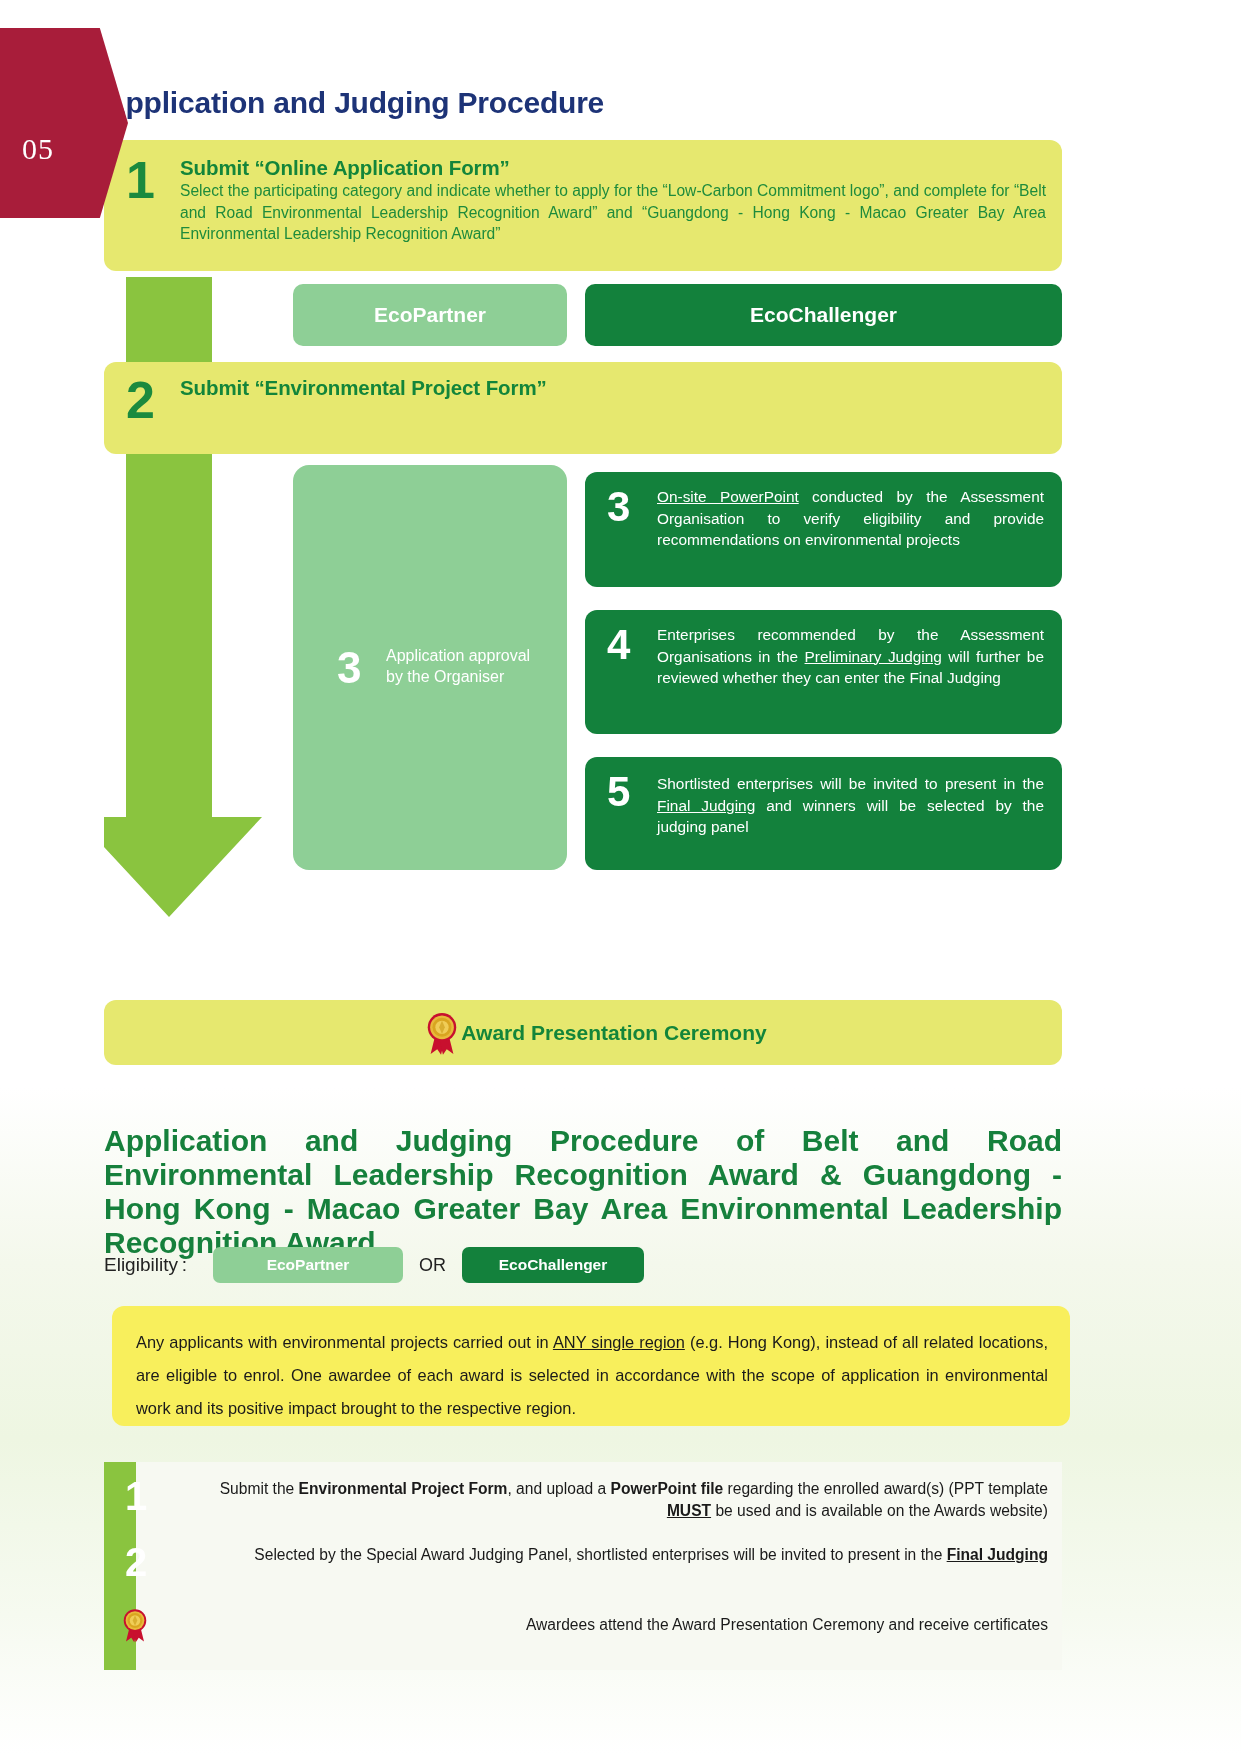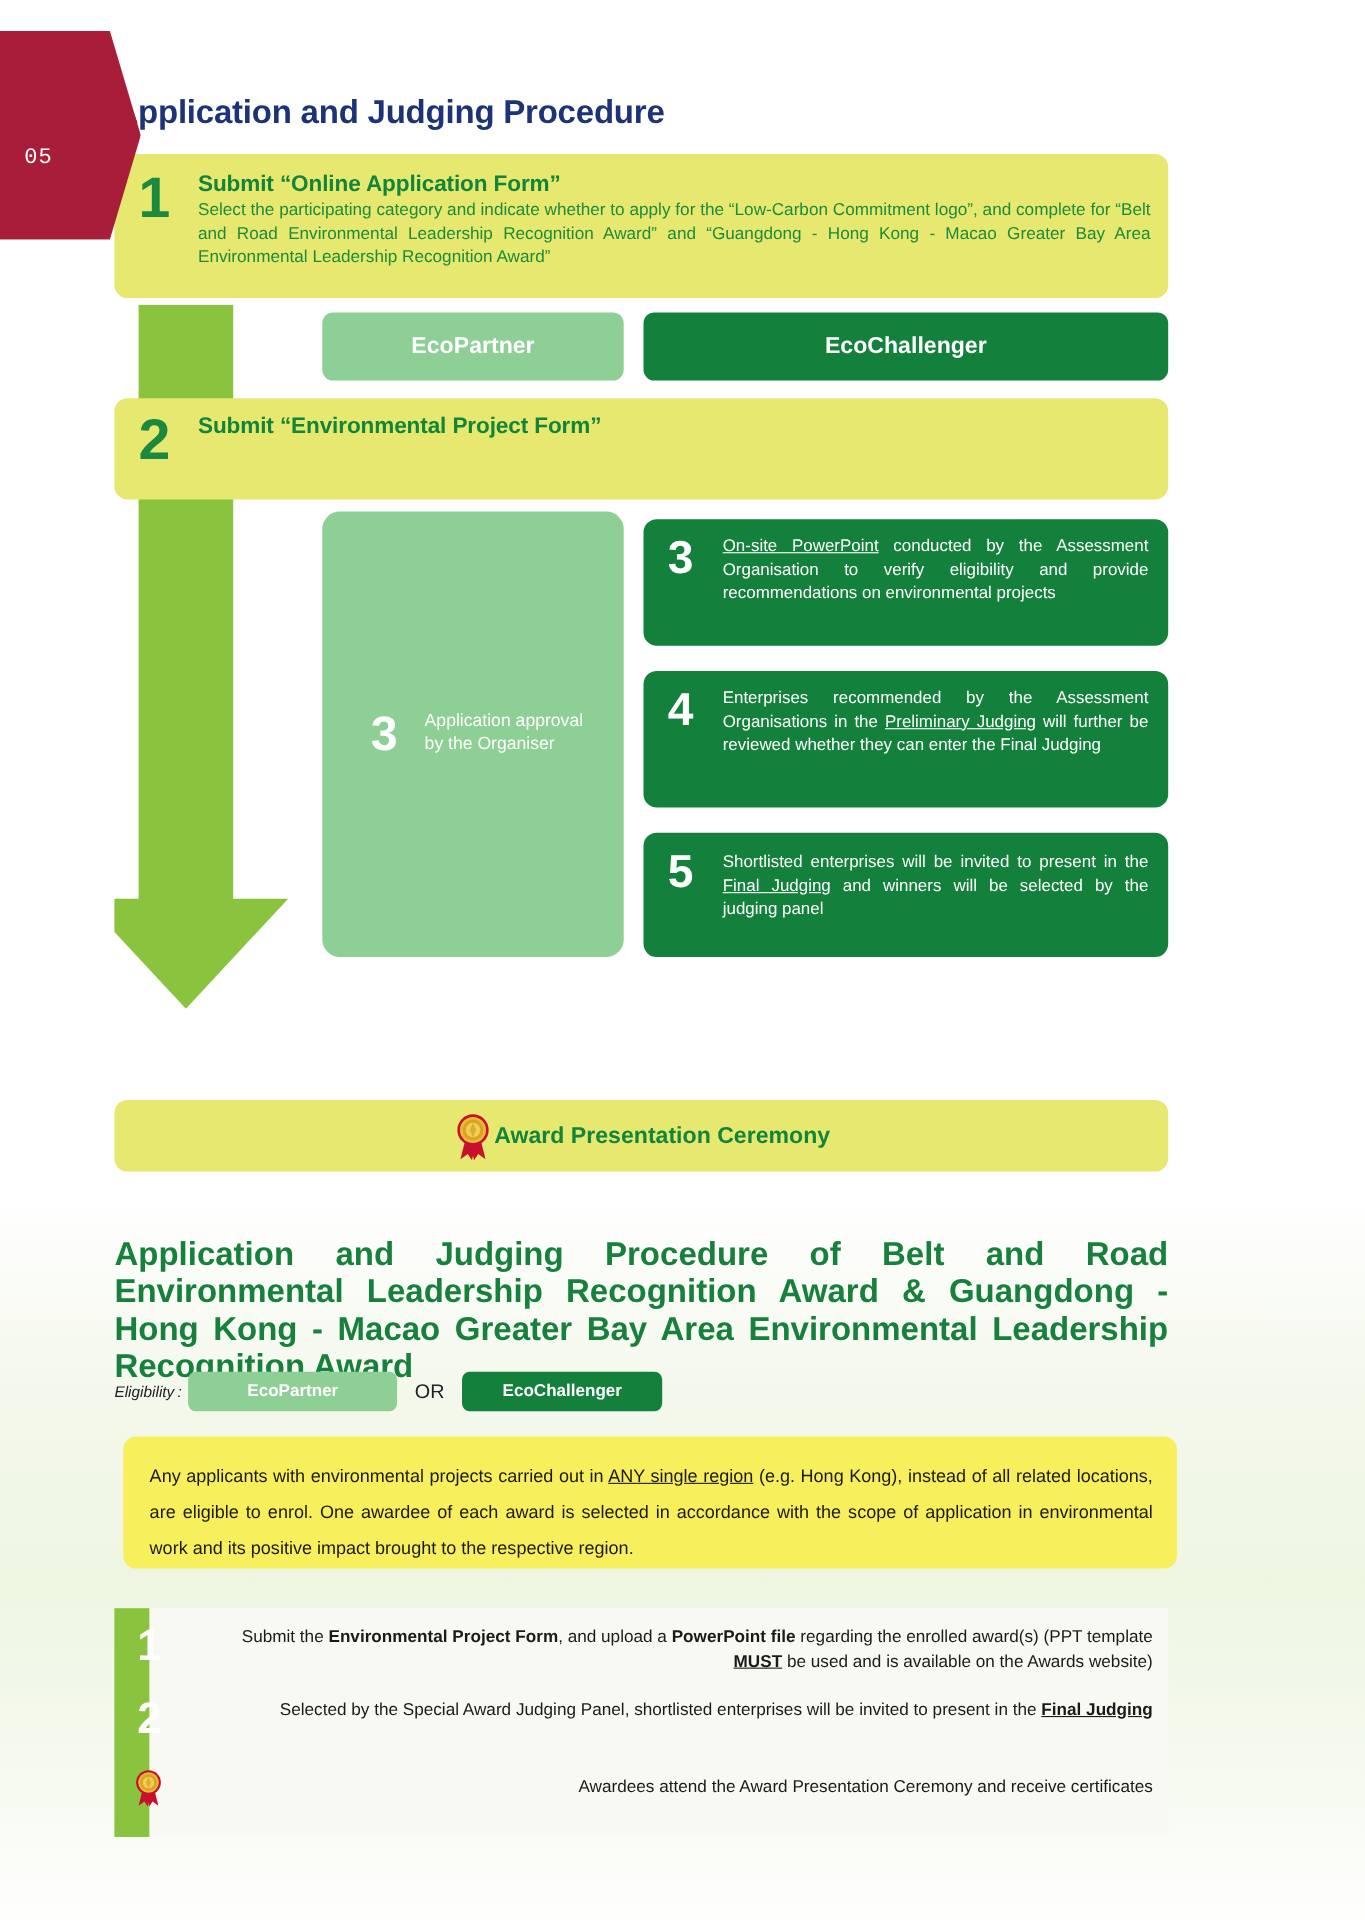--- a/index.html
+++ b/index.html
@@ -23,23 +23,23 @@
     left: 0; top: 28px;
     width: 128px; height: 190px;
     background: #a81d3a;
     clip-path: polygon(0 0, 78% 0, 100% 50%, 78% 100%, 0 100%);
     z-index: 4;
   }
   .corner-tag .num {
     position: absolute;
     left: 22px; top: 104px;
     color: #ffffff;
-    font-size: 20px;
+    font-size: 30px;
     letter-spacing: 1px;
-    font-family: Liberation Mono, monospace;
+    font-family: Liberation Serif, serif;
   }
 
   
   .main-title {
     position: absolute;
     left: 104px; top: 86px;
     font-size: 30px;
     font-weight: bold;
     color: #1d3377;
     letter-spacing: -0.2px;
@@ -164,21 +164,21 @@
     color: #ffffff;
     font-size: 15.4px;
     line-height: 21.5px;
     text-align: justify;
   }
   #gbox5 .txt { top: 16px; }
 
   
   #ceremony .inner {
     position: absolute;
-    left: 0; top: 0; width: 100%; height: 100%;
+    left: 12px; top: 0; width: 100%; height: 100%;
     display: flex; align-items: center; justify-content: center;
   }
   #ceremony .label {
     color: #13853a;
     font-weight: bold;
     font-size: 21px;
   }
 
   .medal { width: 38px; height: 46px; display: block; }
   .medal-sm { width: 30px; height: 38px; display: block; }
@@ -194,23 +194,22 @@
     text-align: justify;
   }
 
   #eligibility-row {
     position: absolute;
     left: 104px; top: 1247px;
     display: flex; align-items: center;
   }
   #eligibility-row .elig-label {
     color: #222222;
-    font-size: 14px;
-    margin-right: 6px;
-    font-style: italic;
+    font-size: 19px;
+    margin-right: 26px;
   }
   .pill-sm {
     border-radius: 7px;
     display: flex; align-items: center; justify-content: center;
     color: #ffffff;
     font-weight: bold;
     font-size: 15.5px;
     height: 36px;
   }
   #elig-partner { width: 190px; background: #8ecf96; }

